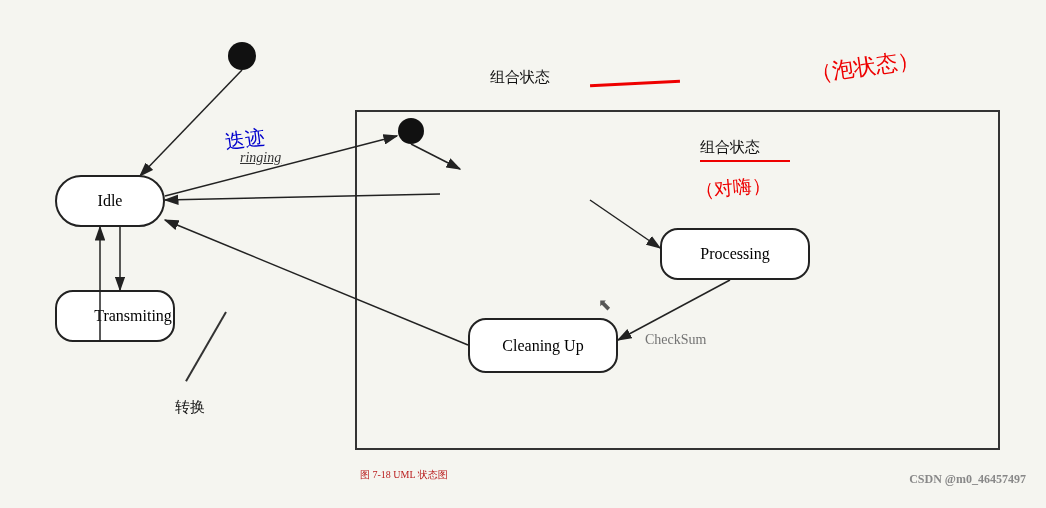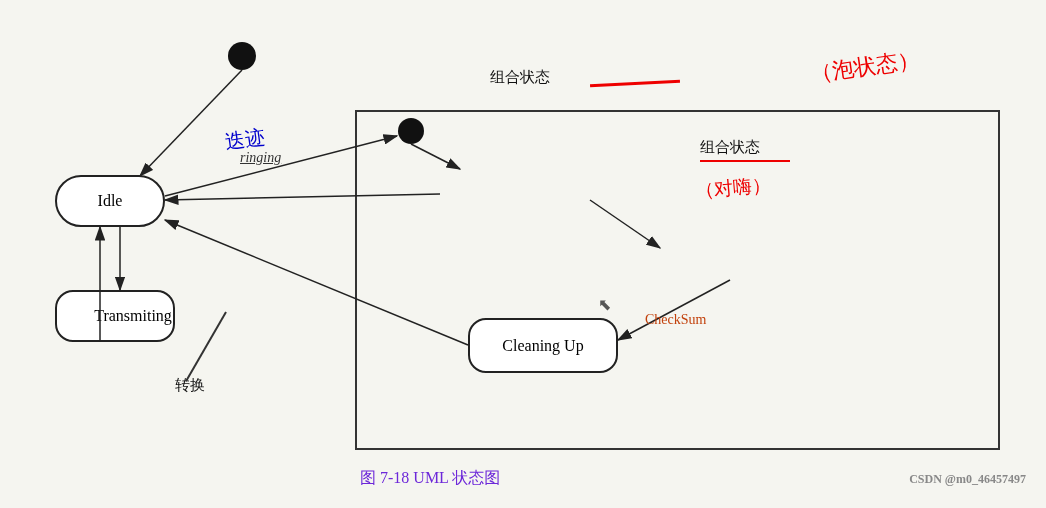--- a/index.html
+++ b/index.html
@@ -84,22 +84,22 @@
       position: absolute;
       color: #00c;
       font-family: 'Comic Sans MS', cursive, sans-serif;
       font-size: 20px;
       transform: rotate(-10deg);
     }
 
     
     .caption {
       position: absolute;
-      font-size: 16px;
-      color: #6d28d9;
+      font-size: 10px;
+      color: #b91c1c;
     }
 
     .caption-right {
       position: absolute;
       font-size: 12px;
       color: #888;
       font-weight: bold;
     }
 
     
@@ -124,20 +124,23 @@
 
   <div class="state-box" style="left:55px; top:175px; width:110px; height:52px;border-radius:26px;">
     <span>Idle</span>
   </div>
 
   <div class="state-box" style="left:55px; top:290px; width:120px; height:52px;padding-left:36px;">
     <span>Transmiting</span>
   </div>
 
 
+  <div class="state-box" style="left:660px; top:228px; width:150px; height:52px;">
+    <span>Processing</span>
+  </div>
 
   <div class="state-box" style="left:468px; top:318px; width:150px; height:55px;">
     <span>Cleaning Up</span>
   </div>
 
   <svg id="arrows-svg">
     <defs>
       <marker id="arrowhead" markerWidth="10" markerHeight="7" refX="9" refY="3.5" orient="auto">
         <polygon points="0 0, 10 3.5, 0 7" fill="#222"></polygon>
       </marker>
@@ -160,23 +163,23 @@
 
     <line x1="730" y1="280" x2="618" y2="340" stroke="#222" stroke-width="1.5" marker-end="url(#arrowhead)"></line>
 
     <line x1="100" y1="342" x2="100" y2="227" stroke="#222" stroke-width="1.5" marker-end="url(#arrowhead)"></line>
 
     <line x1="120" y1="227" x2="120" y2="290" stroke="#222" stroke-width="1.5" marker-end="url(#arrowhead)"></line>
   </svg>
 
   <div class="label-text" style="left:240px; top:150px; color:#333; text-decoration: underline; font-style: italic;">ringing</div>
 
-  <div class="label-text" style="left:645px; top:312px; color:#c2410c;text-align:center;">CheckSum</div>
-
-  <div class="label-chinese" style="left:175px; top:376px;">转换</div>
+  <div class="label-text" style="left:645px; top:332px; color:#737373;text-align:center;">CheckSum</div>
+
+  <div class="label-chinese" style="left:175px; top:398px;">转换</div>
 
   <div class="label-chinese" style="left:490px; top:68px;">组合状态</div>
 
   <div class="label-chinese" style="left:700px; top:138px;">组合状态</div>
 
   <div class="slash-line" style="left:225px; top:312px;"></div>
 
   <div style="position:absolute; left:590px; top:82px; width:90px; height:3px; background:#e00; transform:rotate(-3deg);"></div>
 
   <div class="annotation-red" style="left:810px; top:52px; font-size:22px; transform:rotate(-8deg);">（泡状态）</div>

